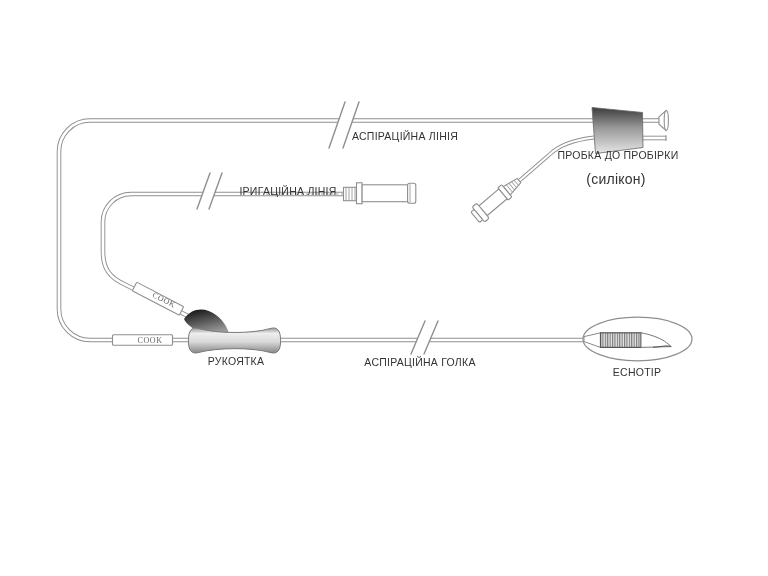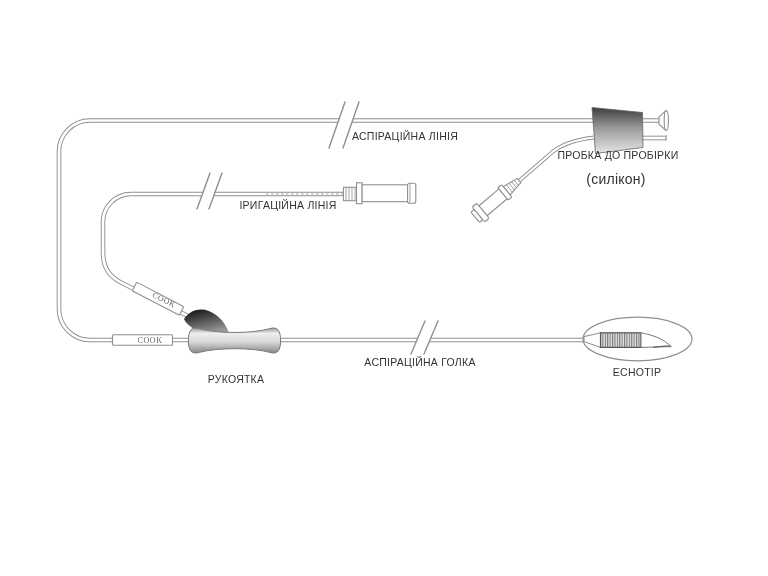--- a/index.html
+++ b/index.html
@@ -133,21 +133,21 @@
     <g>
       <ellipse cx="637.5" cy="339" rx="54.5" ry="21.8" fill="#ffffff" stroke="#8f8f8f" stroke-width="1.2"></ellipse>
       <polygon points="584,336.6 600.5,332.8 600.5,347.4 584,341.6" fill="#ffffff" stroke="#8a8a8a" stroke-width="1"></polygon>
       <rect x="600.5" y="332.8" width="40.5" height="14.6" fill="url(#hatch)" stroke="#555555" stroke-width="1.2"></rect>
       <path d="M 641 332.8 C 650 334.4 659 337.6 664.5 341.2 C 667.5 343.2 669.8 345.2 671.2 346.6 L 641 347.4 Z" fill="#ffffff" stroke="#777777" stroke-width="1"></path>
       <path d="M 653 347.2 C 661 347 666.5 344.8 671.2 346.6" fill="none" stroke="#555555" stroke-width="1"></path>
     </g>
   </svg>
 
   <div class="lbl" style="left:405px;top:136px">АСПІРАЦІЙНА ЛІНІЯ</div>
-  <div class="lbl" style="left:288px;top:205px">ІРИГАЦІЙНА ЛІНІЯ</div>
+  <div class="lbl" style="left:288px;top:191px">ІРИГАЦІЙНА ЛІНІЯ</div>
   <div class="lbl" style="left:618px;top:155px">ПРОБКА ДО ПРОБІРКИ</div>
   <div class="lbl lbl-small" style="left:616px;top:179px">(силікон)</div>
-  <div class="lbl" style="left:236px;top:379px">РУКОЯТКА</div>
+  <div class="lbl" style="left:236px;top:361px">РУКОЯТКА</div>
   <div class="lbl" style="left:420px;top:362px">АСПІРАЦІЙНА ГОЛКА</div>
   <div class="lbl" style="left:637px;top:372px">ECHOTIP</div>
   <div class="brand" style="left:150px;top:340px">COOK</div>
   <div class="brand brand-rot" style="left:164px;top:300px">COOK</div>
 </div>
 
 </body></html>

